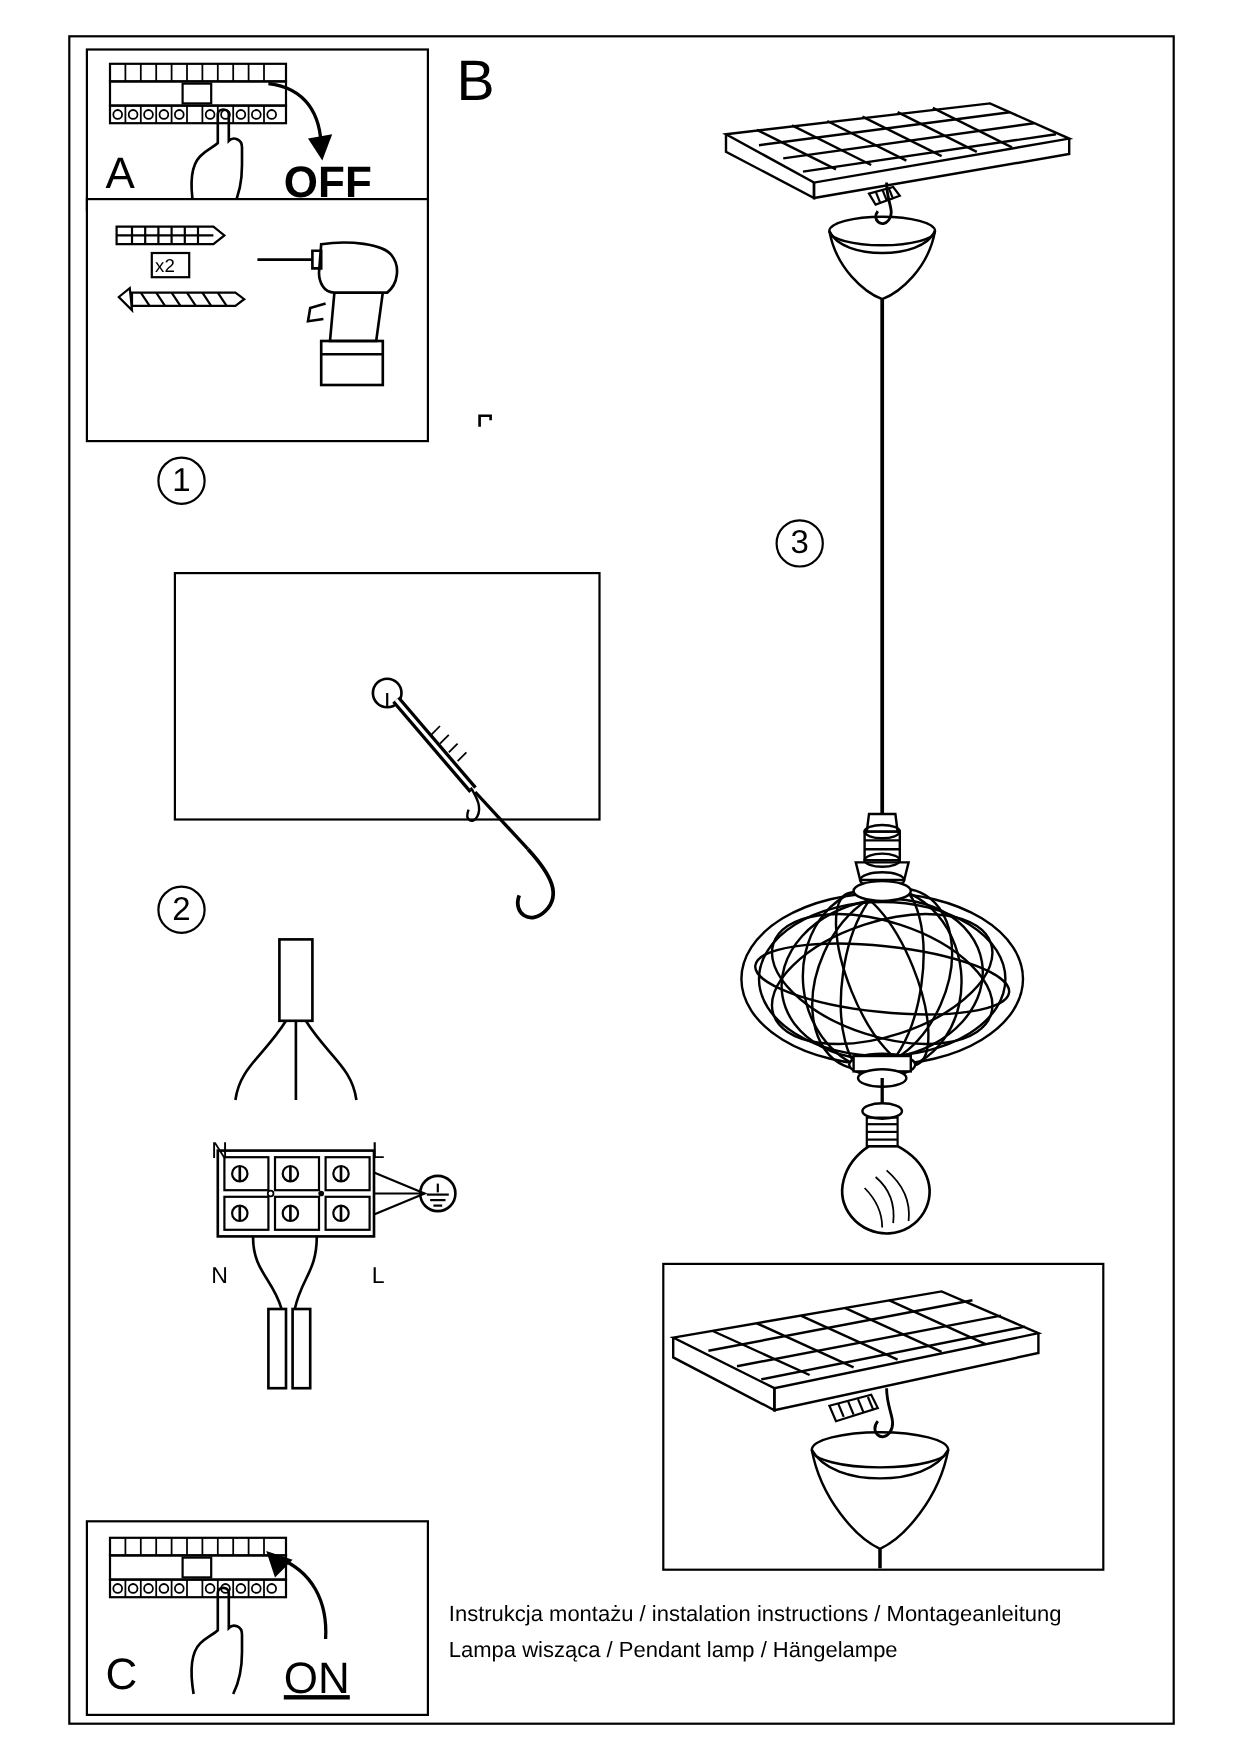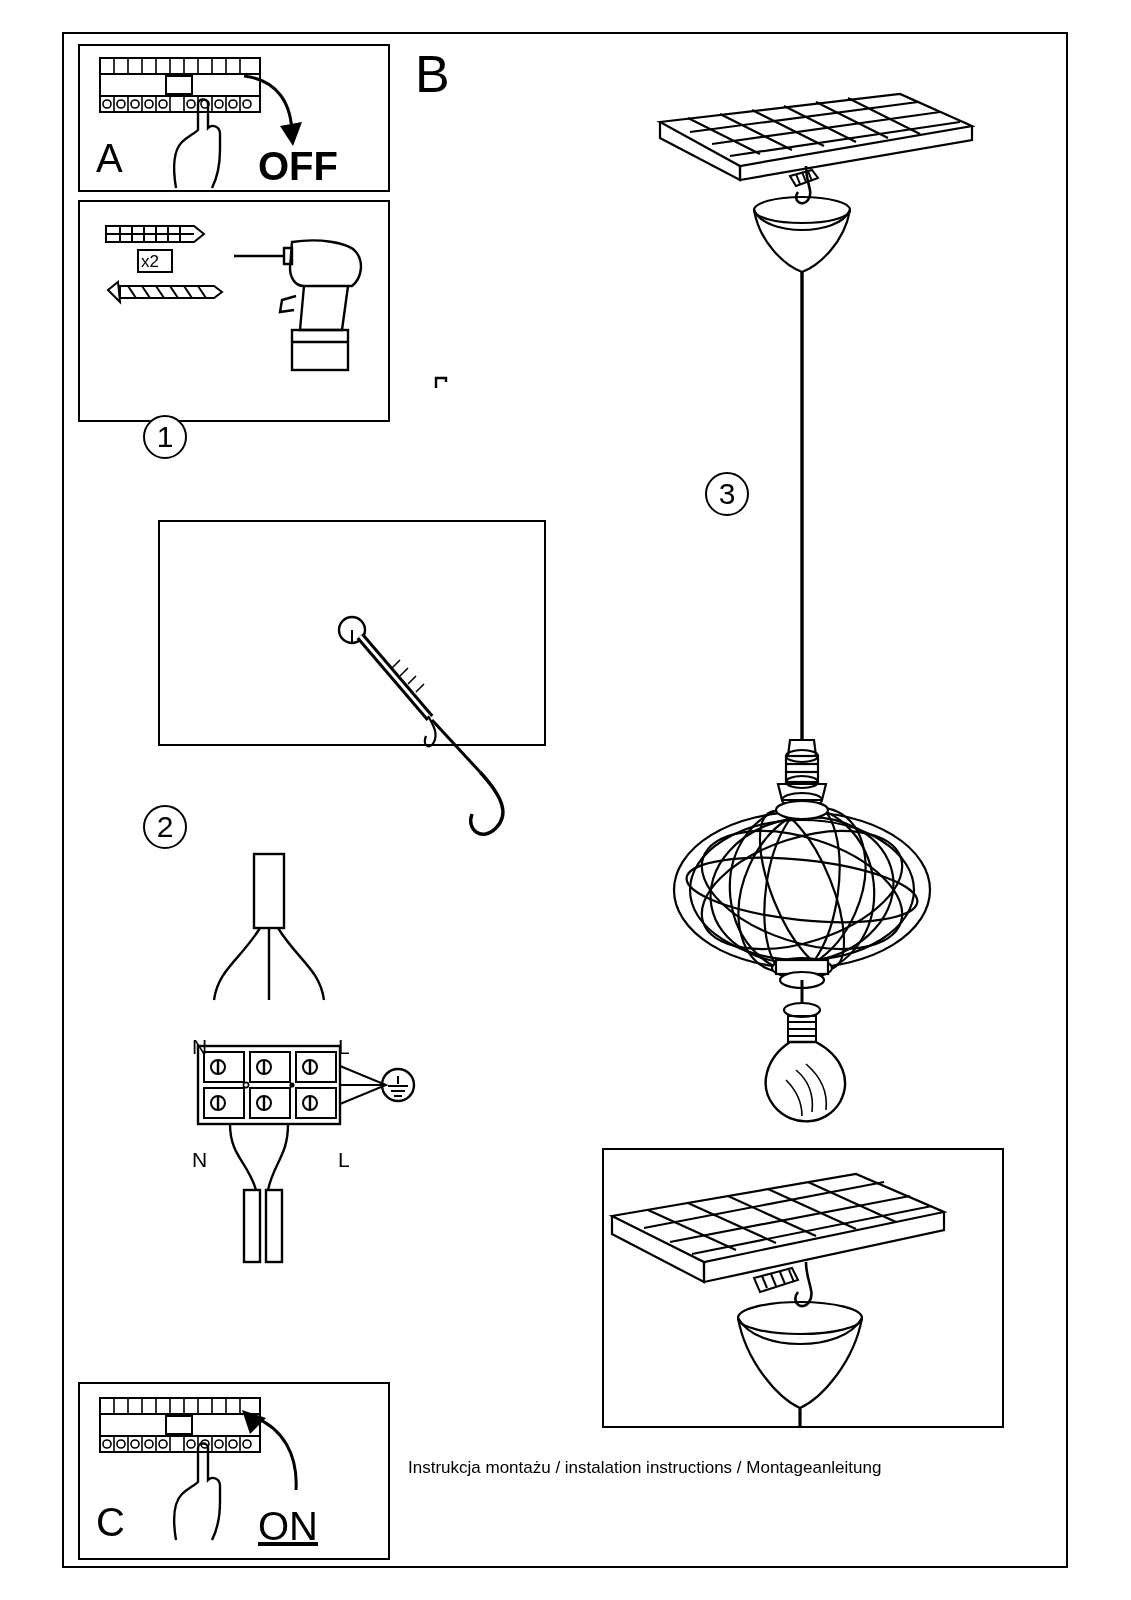--- a/index.html
+++ b/index.html
@@ -50,21 +50,21 @@
     border-radius: 50%;
     box-sizing: border-box;
     font-size: 30px;
     display: flex;
     align-items: center;
     justify-content: center;
     background: #fff;
   }
   .caption {
     position: absolute;
-    font-size: 17px;
+    font-size: 20px;
     line-height: 32px;
     white-space: nowrap;
   }
   svg { display: block; }
   .sv { position: absolute; }
 </style>
 </head>
 <body>
 
 <div id="sheet">
@@ -121,21 +121,21 @@
     </svg>
 
     <svg class="sv" style="left:156px; top:24px;" width="72" height="86" viewBox="0 0 72 86">
       <path d="M8 6 C42 10, 56 34, 56 66" fill="none" stroke="#000" stroke-width="3"></path>
       <path d="M44 56 L57 76 L66 52 Z" fill="#000"></path>
     </svg>
     <div class="lbl" style="left:16px; top:92px;">A</div>
     <div class="lbl" style="left:178px; top:100px;font-weight:bold;">OFF</div>
   </div>
 
-  <div class="box" style="left:78px; top:200px; width:312px; height:222px;">
+  <div class="box" style="left:78px; top:180px; width:312px; height:222px;">
     <svg class="sv" style="left:18px; top:14px;" width="150" height="110" viewBox="0 0 150 110">
       <g fill="none" stroke="#000" stroke-width="2">
         <path d="M8 10 L96 10 L106 18 L96 26 L8 26 Z"></path>
         <line x1="22" y1="10" x2="22" y2="26"></line>
           <line x1="34" y1="10" x2="34" y2="26"></line>
         <line x1="46" y1="10" x2="46" y2="26"></line>
           <line x1="58" y1="10" x2="58" y2="26"></line>
         <line x1="70" y1="10" x2="70" y2="26"></line>
           <line x1="82" y1="10" x2="82" y2="26"></line>
         <line x1="8" y1="18" x2="96" y2="18"></line>
@@ -392,14 +392,15 @@
       <path d="M134 168 C144 186, 170 194, 196 194 C222 194, 248 186, 258 168"></path>
     </g>
     <line x1="196" y1="258" x2="196" y2="276" stroke="#000" stroke-width="3.2"></line>
   </svg>
 
   <svg class="sv" style="left:432px; top:372px;" width="24" height="20" viewBox="0 0 24 20">
     <path d="M4 16 L4 6 L14 6 L14 10" fill="none" stroke="#000" stroke-width="2.4"></path>
   </svg>
 
   <div class="caption" style="left:408px; top:1452px;">Instrukcja montażu / instalation instructions / Montageanleitung</div>
+  <div class="caption" style="left:408px; top:1484px;">Lampa wisząca / Pendant lamp / Hängelampe</div>
 
 </div>
 
 </body></html>

